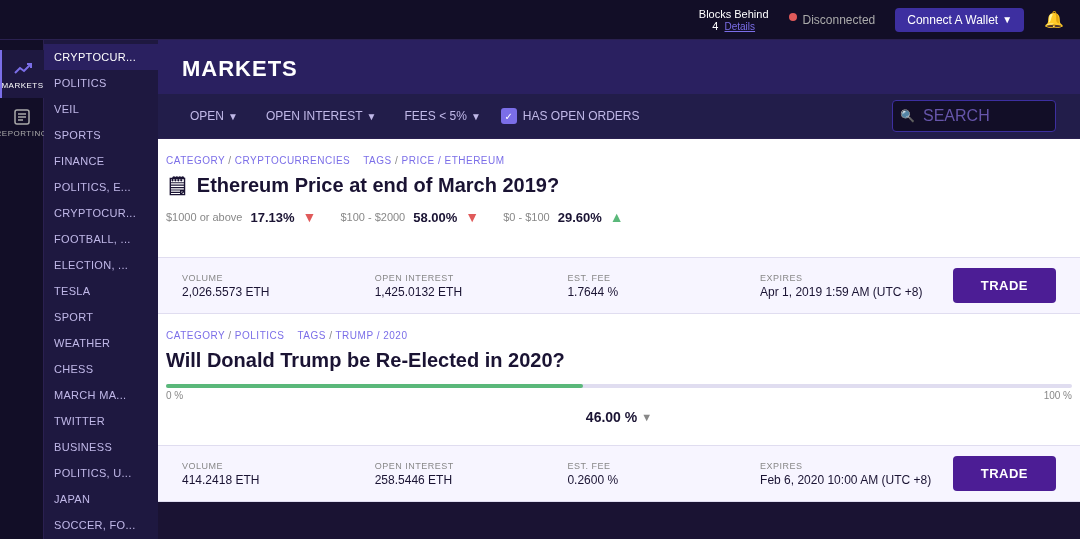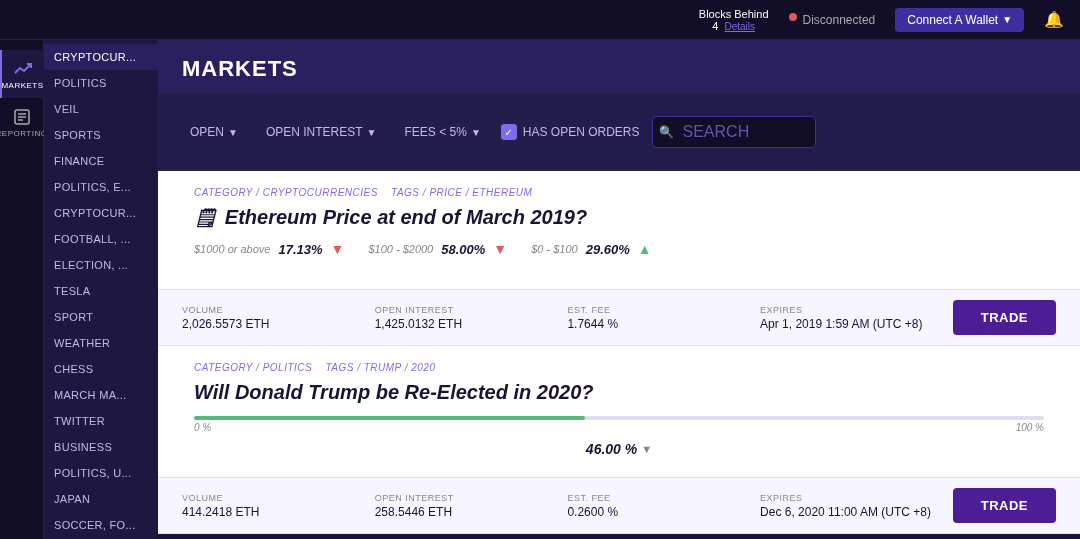--- a/index.html
+++ b/index.html
@@ -166,25 +166,26 @@
     .page-title {
       font-size: 22px;
       font-weight: bold;
       color: #fff;
       letter-spacing: 1px;
     }
 
     
     .filter-bar {
       background: #221d4a;
-      padding: 22px 24px;
+      padding: 6px 24px;
       display: flex;
       align-items: center;
       gap: 12px;
       border-bottom: 1px solid #2a2050;
+      justify-content: space-between;
     }
     .filter-group {
       display: flex;
       align-items: center;
       gap: 12px;
     }
     .filter-btn {
       background: transparent;
       border: none;
       color: #c0b8e8;
@@ -240,22 +241,21 @@
     }
 
     
     .market-card {
       background: #fff;
       color: #1a1333;
       margin: 0;
       border-bottom: 1px solid #e0ddf0;
     }
     .market-card-inner {
-      padding: 16px 36px;
-      font-style: italic;
+      padding: 16px 8px;
     }
     .market-breadcrumb {
       font-size: 10px;
       color: #888;
       text-transform: uppercase;
       letter-spacing: 0.5px;
       margin-bottom: 8px;
     }
     .market-breadcrumb span { color: #7b6ee8; }
     .market-title {
@@ -550,20 +550,20 @@
         <div class="meta-item">
           <div class="meta-label">OPEN INTEREST</div>
           <div class="meta-value">258.5446 ETH</div>
         </div>
         <div class="meta-item">
           <div class="meta-label">EST. FEE</div>
           <div class="meta-value">0.2600 %</div>
         </div>
         <div class="meta-item">
           <div class="meta-label">EXPIRES</div>
-          <div class="meta-value">Dec 6, 2020 11:00 AM (UTC +8)</div>
+          <div class="meta-value">Feb 6, 2020 10:00 AM (UTC +8)</div>
         </div>
         <button class="trade-btn">TRADE</button>
       </div>
     </div>
 
   </div>
 </div>
 
 </body></html>

